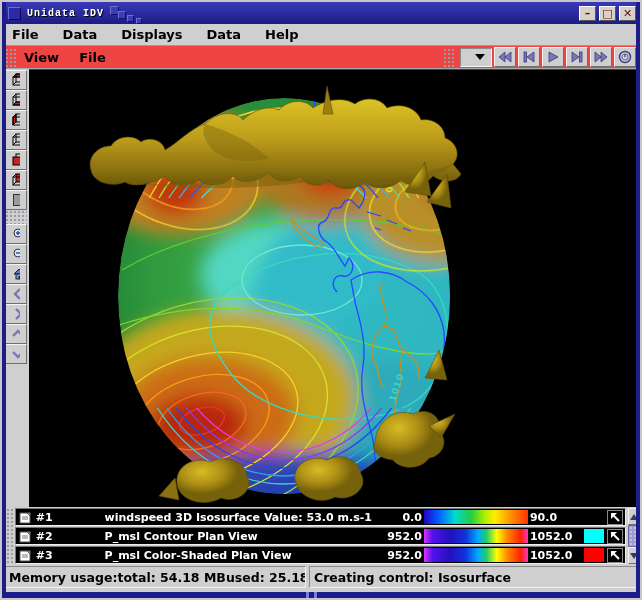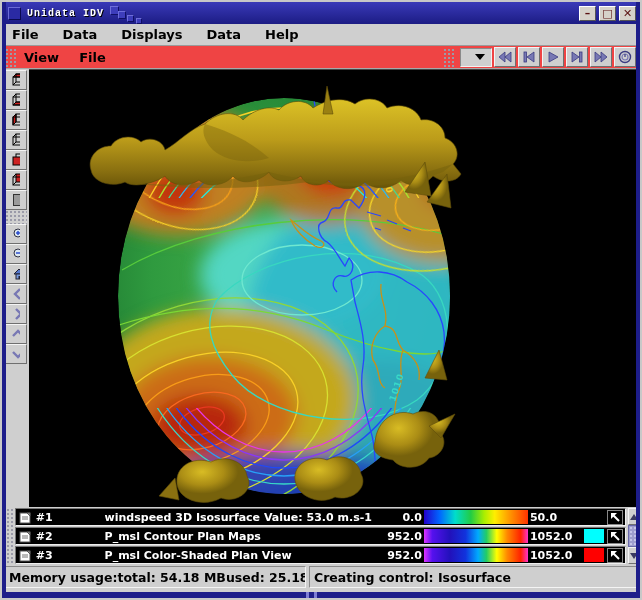--- a/index.html
+++ b/index.html
@@ -386,39 +386,39 @@
         <svg class="docico" width="13" height="13">
             <rect x="1" y="2" width="10" height="10" fill="#fff" stroke="#555"></rect>
             <polygon points="8,2 11,2 11,5" fill="#bbb" stroke="#555"></polygon>
             <line x1="3" y1="6" x2="9" y2="6" stroke="#777"></line>
             <line x1="3" y1="8" x2="9" y2="8" stroke="#777"></line>
           </svg>
         <span class="lid">#1</span>
         <span class="llabel">windspeed 3D Isosurface Value: 53.0 m.s-1</span>
         <span class="lmin">0.0</span>
         <div class="cbar" style="background: linear-gradient(to right, rgb(34, 0, 204) 0%, rgb(0, 102, 255) 15%, rgb(0, 221, 204) 30%, rgb(34, 204, 68) 45%, rgb(170, 238, 0) 58%, rgb(255, 238, 0) 68%, rgb(255, 153, 0) 82%, rgb(255, 51, 0) 100%);"></div>
-        <span class="lmax">50.0</span>
+        <span class="lmax">90.0</span>
         <div class="swatch" style="visibility: hidden;"></div>
         <div class="nwbtn">
           <svg width="12" height="12">
               <line x1="3" y1="3" x2="10" y2="10" stroke="#fff" stroke-width="2"></line>
               <polygon points="2,2 8,2 2,8" fill="#fff"></polygon>
             </svg>
         </div>
       </div>
 
       <div class="lrow">
         <svg class="docico" width="13" height="13">
             <rect x="1" y="2" width="10" height="10" fill="#fff" stroke="#555"></rect>
             <polygon points="8,2 11,2 11,5" fill="#bbb" stroke="#555"></polygon>
             <line x1="3" y1="6" x2="9" y2="6" stroke="#777"></line>
             <line x1="3" y1="8" x2="9" y2="8" stroke="#777"></line>
           </svg>
         <span class="lid">#2</span>
-        <span class="llabel">P_msl Contour Plan Maps</span>
+        <span class="llabel">P_msl Contour Plan View</span>
         <span class="lmin">952.0</span>
         <div class="cbar" style="background: linear-gradient(to right, rgb(221, 51, 255) 0%, rgb(85, 17, 238) 8%, rgb(34, 17, 187) 25%, rgb(17, 51, 221) 40%, rgb(0, 170, 255) 52%, rgb(34, 204, 102) 60%, rgb(255, 255, 0) 70%, rgb(255, 136, 0) 80%, rgb(255, 34, 0) 93%, rgb(255, 51, 204) 100%);"></div>
         <span class="lmax">1052.0</span>
         <div class="swatch" style="background: rgb(0, 255, 255);"></div>
         <div class="nwbtn">
           <svg width="12" height="12">
               <line x1="3" y1="3" x2="10" y2="10" stroke="#fff" stroke-width="2"></line>
               <polygon points="2,2 8,2 2,8" fill="#fff"></polygon>
             </svg>
         </div>

